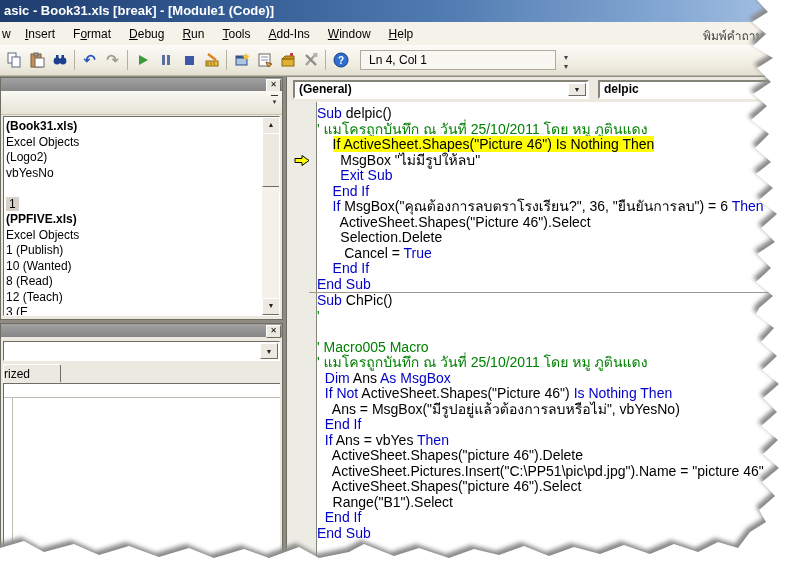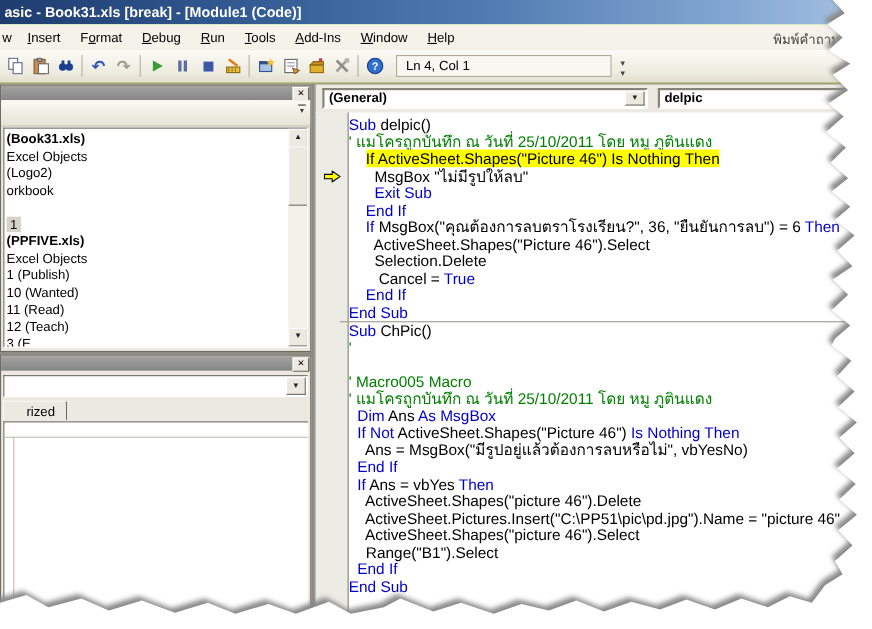--- a/index.html
+++ b/index.html
@@ -55,21 +55,21 @@
     border-top:1px solid #fff;border-left:1px solid #fff;border-right:1px solid #6e6d64;border-bottom:1px solid #6e6d64;}
 
   .prop-combo{position:absolute;left:2px;right:2px;top:17px;height:18px;background:#fff;
     border-top:1px solid #6e6d64;border-left:1px solid #6e6d64;border-bottom:1px solid #fff;border-right:1px solid #fff;}
   .combo-arrow{position:absolute;right:1px;top:1px;bottom:1px;width:16px;background:#ece9e0;
     border-top:1px solid #fff;border-left:1px solid #fff;border-right:1px solid #6e6d64;border-bottom:1px solid #6e6d64;
     font-size:7px;color:#222;text-align:center;line-height:15px;}
   .tab-row{position:absolute;left:2px;right:2px;top:40px;height:19px;}
   .tab{position:absolute;left:0;top:0;width:58px;height:18px;background:#ece9e0;
     border-top:1px solid #fff;border-left:1px solid #fff;border-right:1px solid #6e6d64;
-    border-top-right-radius:3px;font-size:12px;line-height:18px;padding-left:20px;box-sizing:border-box;}
+    border-top-right-radius:3px;font-size:12px;line-height:18px;padding-left:0;box-sizing:border-box;}
   .prop-grid{position:absolute;left:2px;right:2px;top:59px;bottom:2px;background:#fff;
     border-top:1px solid #6e6d64;border-left:1px solid #6e6d64;}
   .prop-grid .hline{position:absolute;left:0;right:0;top:13px;height:1px;background:#c0beb2;}
   .prop-grid .vline{position:absolute;left:8px;top:13px;bottom:0;width:1px;background:#c0beb2;}
 
   
   .codewin{position:absolute;left:286px;top:77px;width:507px;height:495px;background:#fff;border-left:1px solid #6e6d64;box-sizing:border-box;}
   .combo-strip{position:absolute;left:0;top:0;width:100%;height:25px;background:#ece9e0;border-bottom:1px solid #b9b6a5;padding-left:27px;}
   .ccombo{position:absolute;top:3px;height:19px;background:#fff;
     border-top:2px solid #868478;border-left:2px solid #868478;border-bottom:2px solid #fdfdfb;border-right:2px solid #fdfdfb;
@@ -222,28 +222,28 @@
       <span class="xbtn">✕</span>
     </div>
     <div class="proj-strip">
       <span class="strip-chev"><span class="bar"></span>▾</span>
     </div>
     <div class="tree-area">
       <div class="tree-rows">
           <div class="tree-row bold">(Book31.xls)</div>
           <div class="tree-row">Excel Objects</div>
           <div class="tree-row">(Logo2)</div>
-          <div class="tree-row">orkbook</div>
+          <div class="tree-row">vbYesNo</div>
           <div class="tree-row"></div>
           <div class="tree-row"><span class="sel">1</span></div>
           <div class="tree-row bold">(PPFIVE.xls)</div>
           <div class="tree-row">Excel Objects</div>
           <div class="tree-row">1 (Publish)</div>
           <div class="tree-row">10 (Wanted)</div>
-          <div class="tree-row">11 (Read)</div>
+          <div class="tree-row">8 (Read)</div>
           <div class="tree-row">12 (Teach)</div>
           <div class="tree-row">3 (E</div>
         </div>
       <div class="vscroll">
         <span class="sbtn up">▲</span>
         <span class="sthumb"></span>
         <span class="sbtn down">▼</span>
       </div>
     </div>
   </div>

